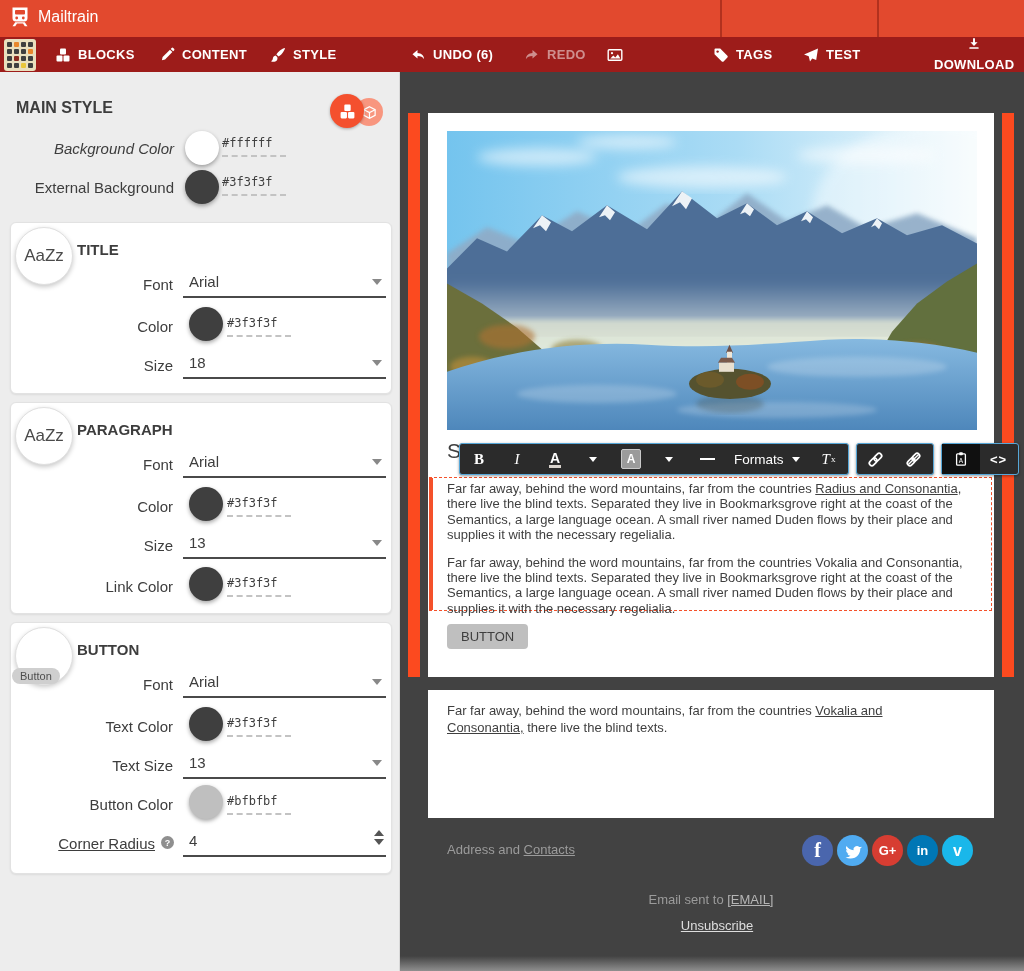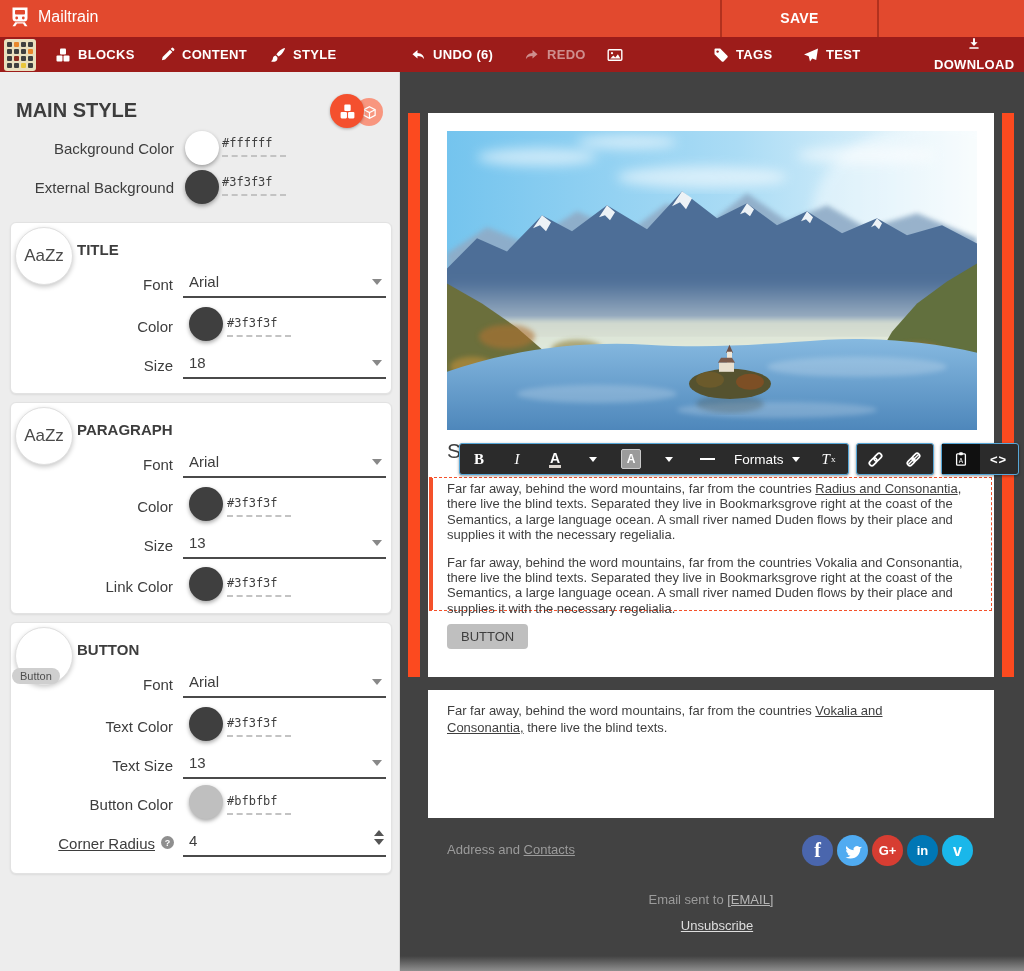--- a/index.html
+++ b/index.html
@@ -26,21 +26,21 @@
   .nav-item{position:absolute;top:0;height:35px;display:flex;align-items:center;gap:7px;
             color:#fff;font-size:13px;font-weight:bold;letter-spacing:.3px;cursor:pointer;}
   .ni-blocks{left:55px;} .ni-content{left:160px;} .ni-style{left:270px;}
   .ni-undo{left:410px;} .ni-redo{left:524px;opacity:.5;} .ni-image{left:606px;}
   .ni-tags{left:713px;} .ni-test{left:803px;} .ni-download{left:934px;flex-direction:column;}
   .nav-underline{position:absolute;left:258px;top:68px;width:86px;height:3px;background:#f4f4f4;}
 
   
   .sidebar{position:absolute;left:0;top:72px;width:400px;height:899px;background:#ededed;
            border-right:1px solid #d9d9d9;box-sizing:border-box;}
-  .side-heading{position:absolute;left:16px;top:27px;font-size:20px;font-weight:bold;color:#3d3d3d;}
+  .side-heading{position:absolute;left:16px;top:27px;font-size:16px;font-weight:bold;color:#3d3d3d;}
   .scope-btn{position:absolute;border-radius:50%;display:flex;align-items:center;justify-content:center;cursor:pointer;}
   .scope-blocks{left:330px;top:22px;width:34px;height:34px;background:#f4502e;z-index:2;box-shadow:0 1px 3px rgba(0,0,0,.3);}
   .scope-cube{left:355px;top:26px;width:28px;height:28px;background:#f8967f;z-index:1;}
   .flabel{position:absolute;font-size:15px;color:#3d3d3d;text-align:right;}
   .swatch{position:absolute;border-radius:50%;box-shadow:0 2px 4px rgba(0,0,0,.35);cursor:pointer;}
   .sw34{width:34px;height:34px;}
   .sw-white{background:#ffffff;} .sw-dark{background:#3f3f3f;} .sw-gray{background:#bfbfbf;}
   .hexval{position:absolute;font-family:"DejaVu Sans Mono",monospace;font-size:12px;color:#3f3f3f;
           border-bottom:2px dashed #c3c3c3;padding:0 2px 5px 0;width:62px;cursor:text;}
   .card{position:absolute;left:10px;width:380px;background:#fff;border:1px solid #e2e2e2;
@@ -129,21 +129,20 @@
         <path fill="#fff" d="M4.5 2.5h15v10.5a3.5 3.5 0 0 1-3.5 3.5H8a3.5 3.5 0 0 1-3.5-3.5z"></path>
         <path fill="#fff" d="M7.2 17.2l-2.7 4h2.7l1.8-2.6h6l1.8 2.6h2.7l-2.7-4z"></path>
         <rect x="7" y="5" width="10" height="4.5" rx="1" fill="#e2492e"></rect>
         <circle cx="8.7" cy="13" r="1.4" fill="#e2492e"></circle>
         <circle cx="15.3" cy="13" r="1.4" fill="#e2492e"></circle>
       </svg>
       <span class="brand-title">Mailtrain</span>
     </div>
     <div class="topbar-sep sep1"></div>
     <div class="topbar-sep sep2"></div>
-    <div class="topbar-btn btn-save">SAVE</div>
   </div>
 
   <div class="navbar">
     <div class="logo-tile">
       <i></i>
         <i class="o"></i>
         <i></i>
         <i></i>
       <i></i>
         <i></i>
@@ -242,21 +241,21 @@
       </svg>
     </div>
     <div class="scope-btn scope-cube">
       <svg width="15" height="15" viewBox="0 0 16 16" fill="none" stroke="#fff" stroke-width="1.3">
         <path d="M8 1.8 14 5v6L8 14.2 2 11V5z"></path>
           <path d="M2 5l6 3 6-3"></path>
           <path d="M8 8v6.2"></path>
       </svg>
     </div>
 
-    <div class="flabel" style="left:16px;top:68px;width:158px;">Background Color</div>
+    <div class="flabel" style="left:16px;top:68px;width:158px;font-style:italic;">Background Color</div>
     <div class="swatch sw34 sw-white" style="left:185px;top:59px;"></div>
     <div class="hexval" style="left:222px;top:64px;">#ffffff</div>
 
     <div class="flabel" style="left:16px;top:107px;width:158px;">External Background</div>
     <div class="swatch sw34 sw-dark" style="left:185px;top:98px;"></div>
     <div class="hexval" style="left:222px;top:103px;">#3f3f3f</div>
 
     <div class="card" style="top:150px;height:170px;">
       <div class="badge">AaZz</div>
       <div class="card-title">TITLE</div>

